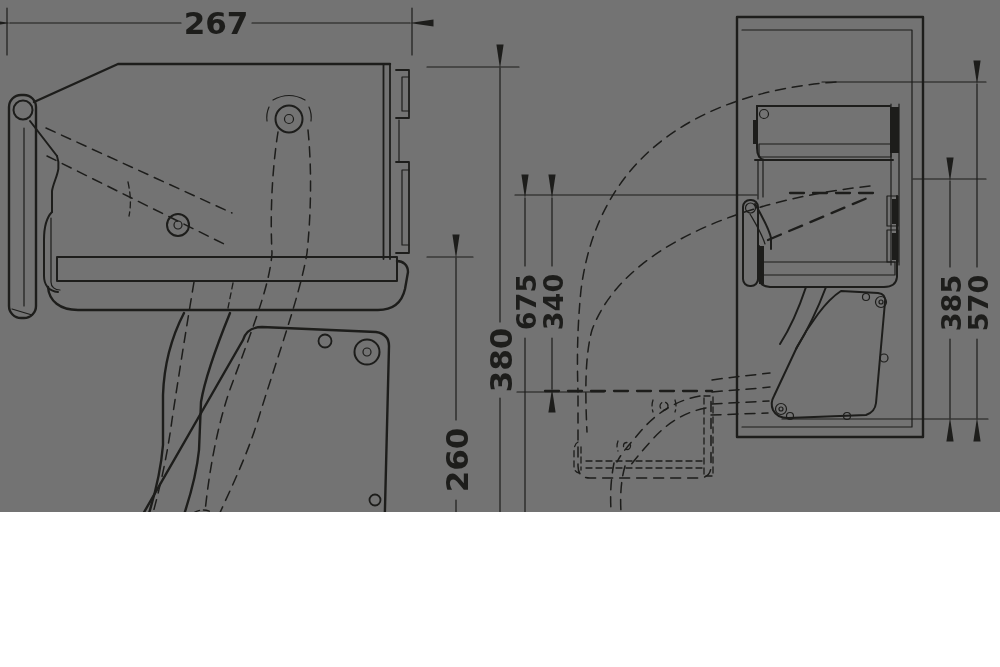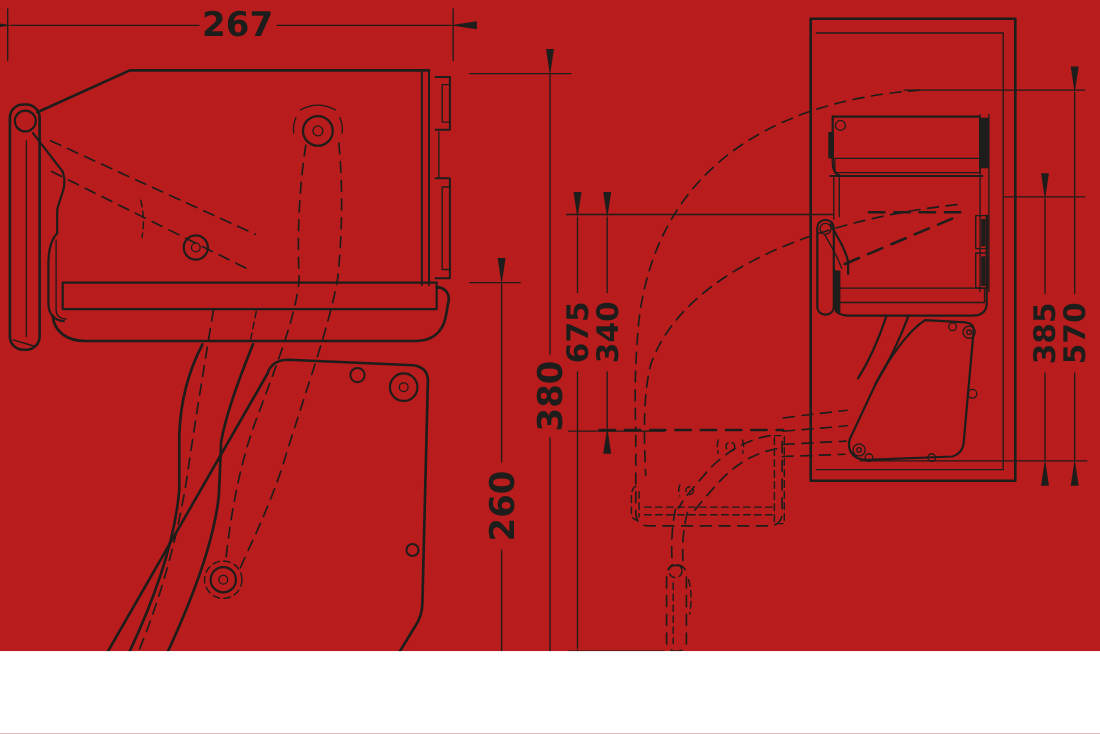--- a/index.html
+++ b/index.html
@@ -1,16 +1,16 @@
 <!DOCTYPE html>
 <html><head>
 <meta charset="utf-8">
 <style>
   html,body{margin:0;padding:0;background:#fff;}
-  .canvas{position:relative;width:1000px;height:592px;background:#b91c1c;overflow:hidden;
+  .canvas{position:relative;width:1000px;height:512px;background:#737373;overflow:hidden;
           font-family:"DejaVu Sans","Liberation Sans",sans-serif;}
   svg{display:block}
   .ln{stroke:#1d1d1b;fill:none;stroke-width:1.8;stroke-linecap:round;stroke-linejoin:round}
   .thick{stroke-width:2.4}
   .med{stroke-width:2.0}
   .thin{stroke-width:1.2}
   .dash{stroke-dasharray:10 7;stroke-width:1.5}
   .dashS{stroke-dasharray:6 4;stroke-width:1.3}
   .dashH{stroke-dasharray:14 9;stroke-width:2.3}
   .dim{stroke-width:1.2}

